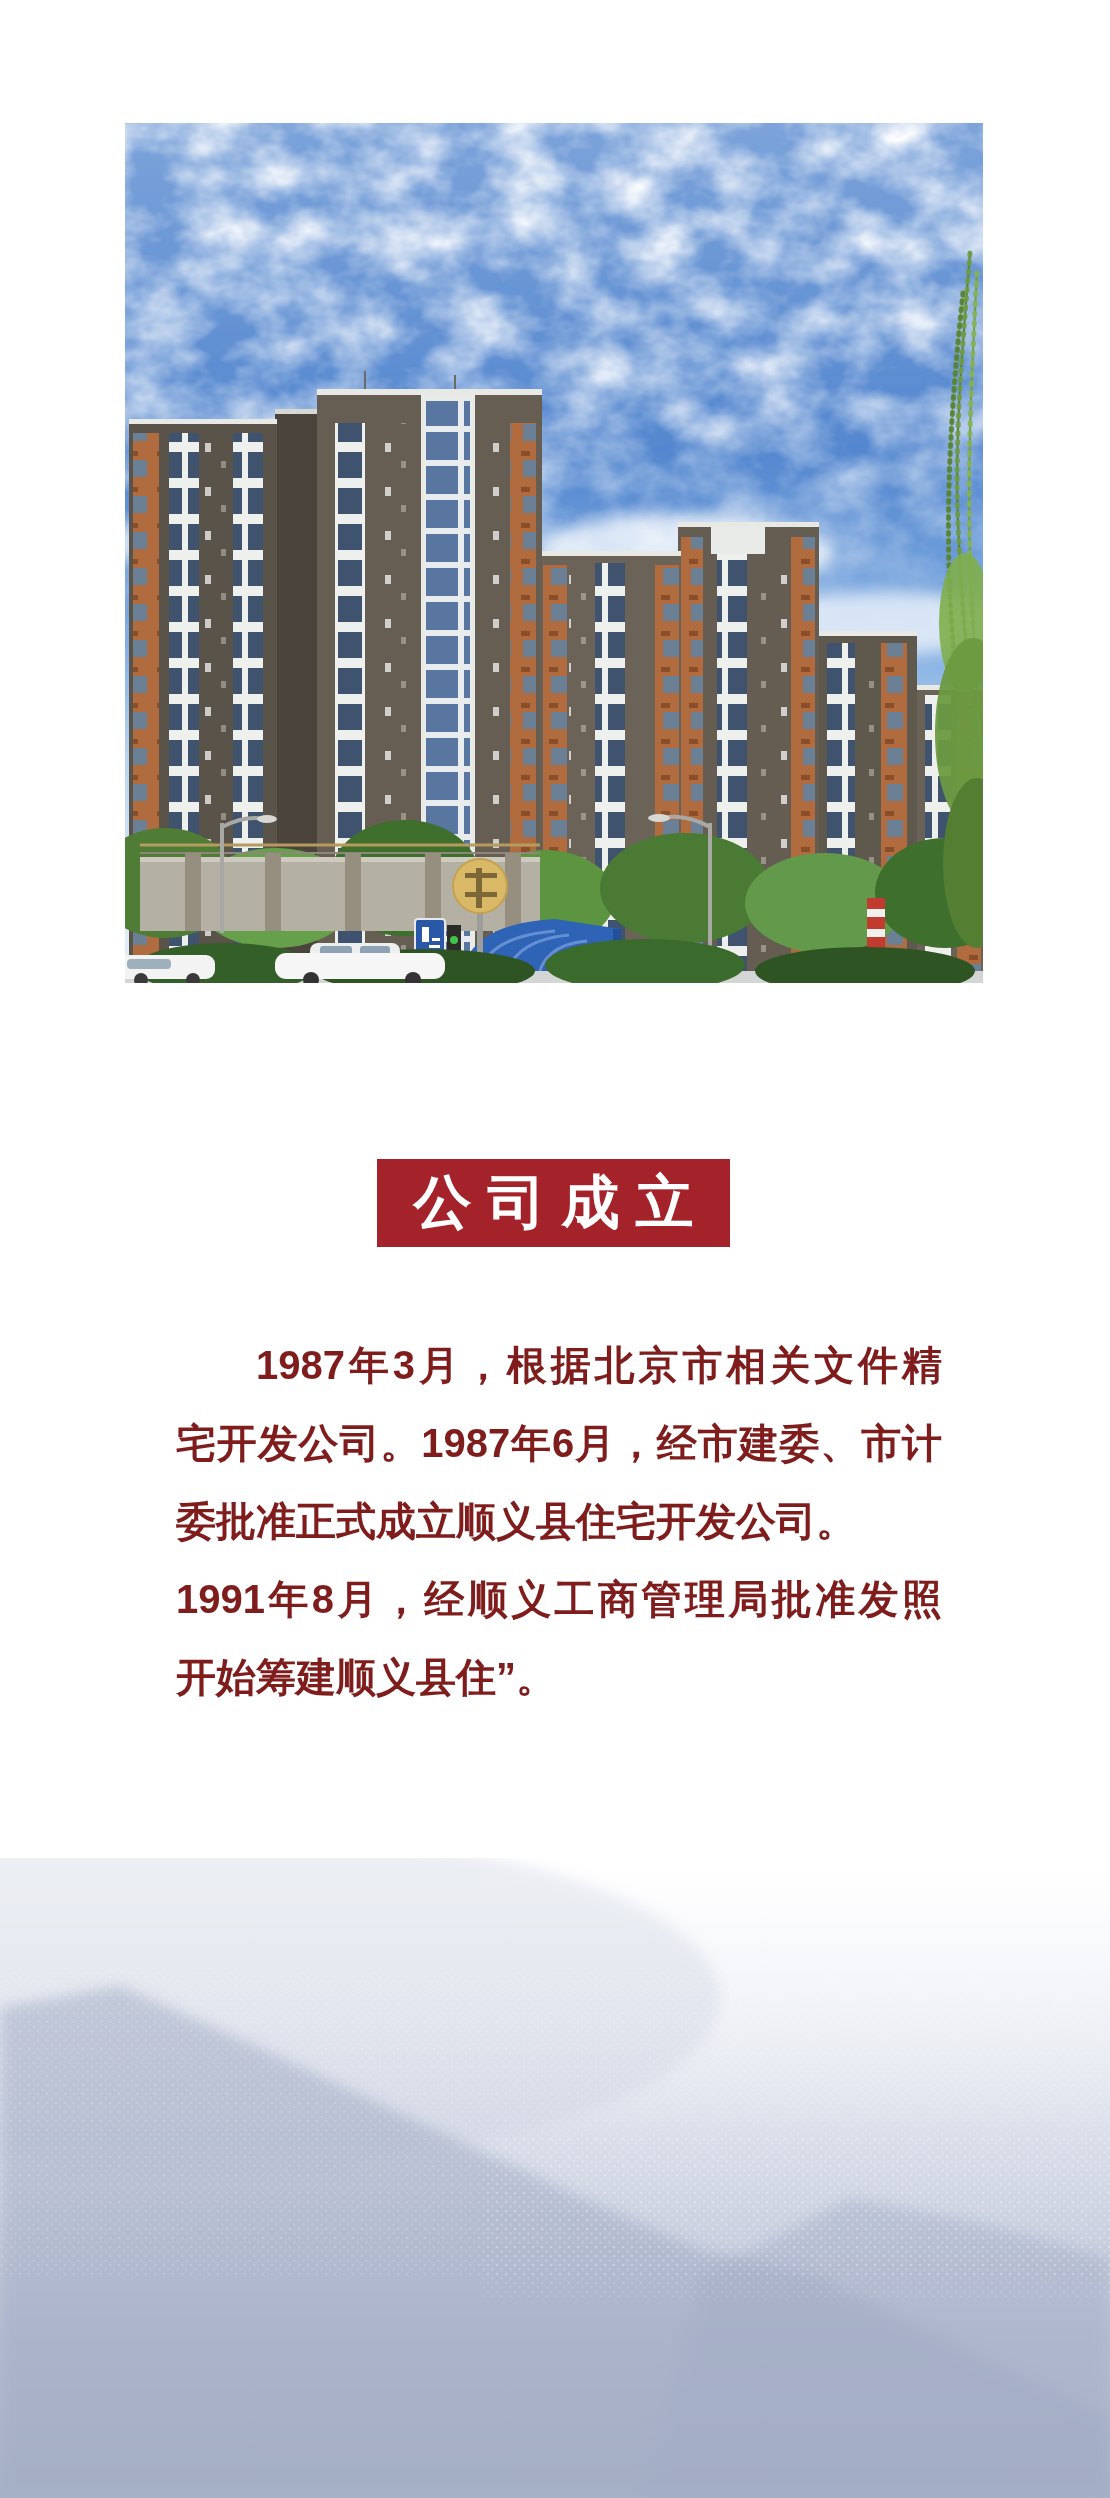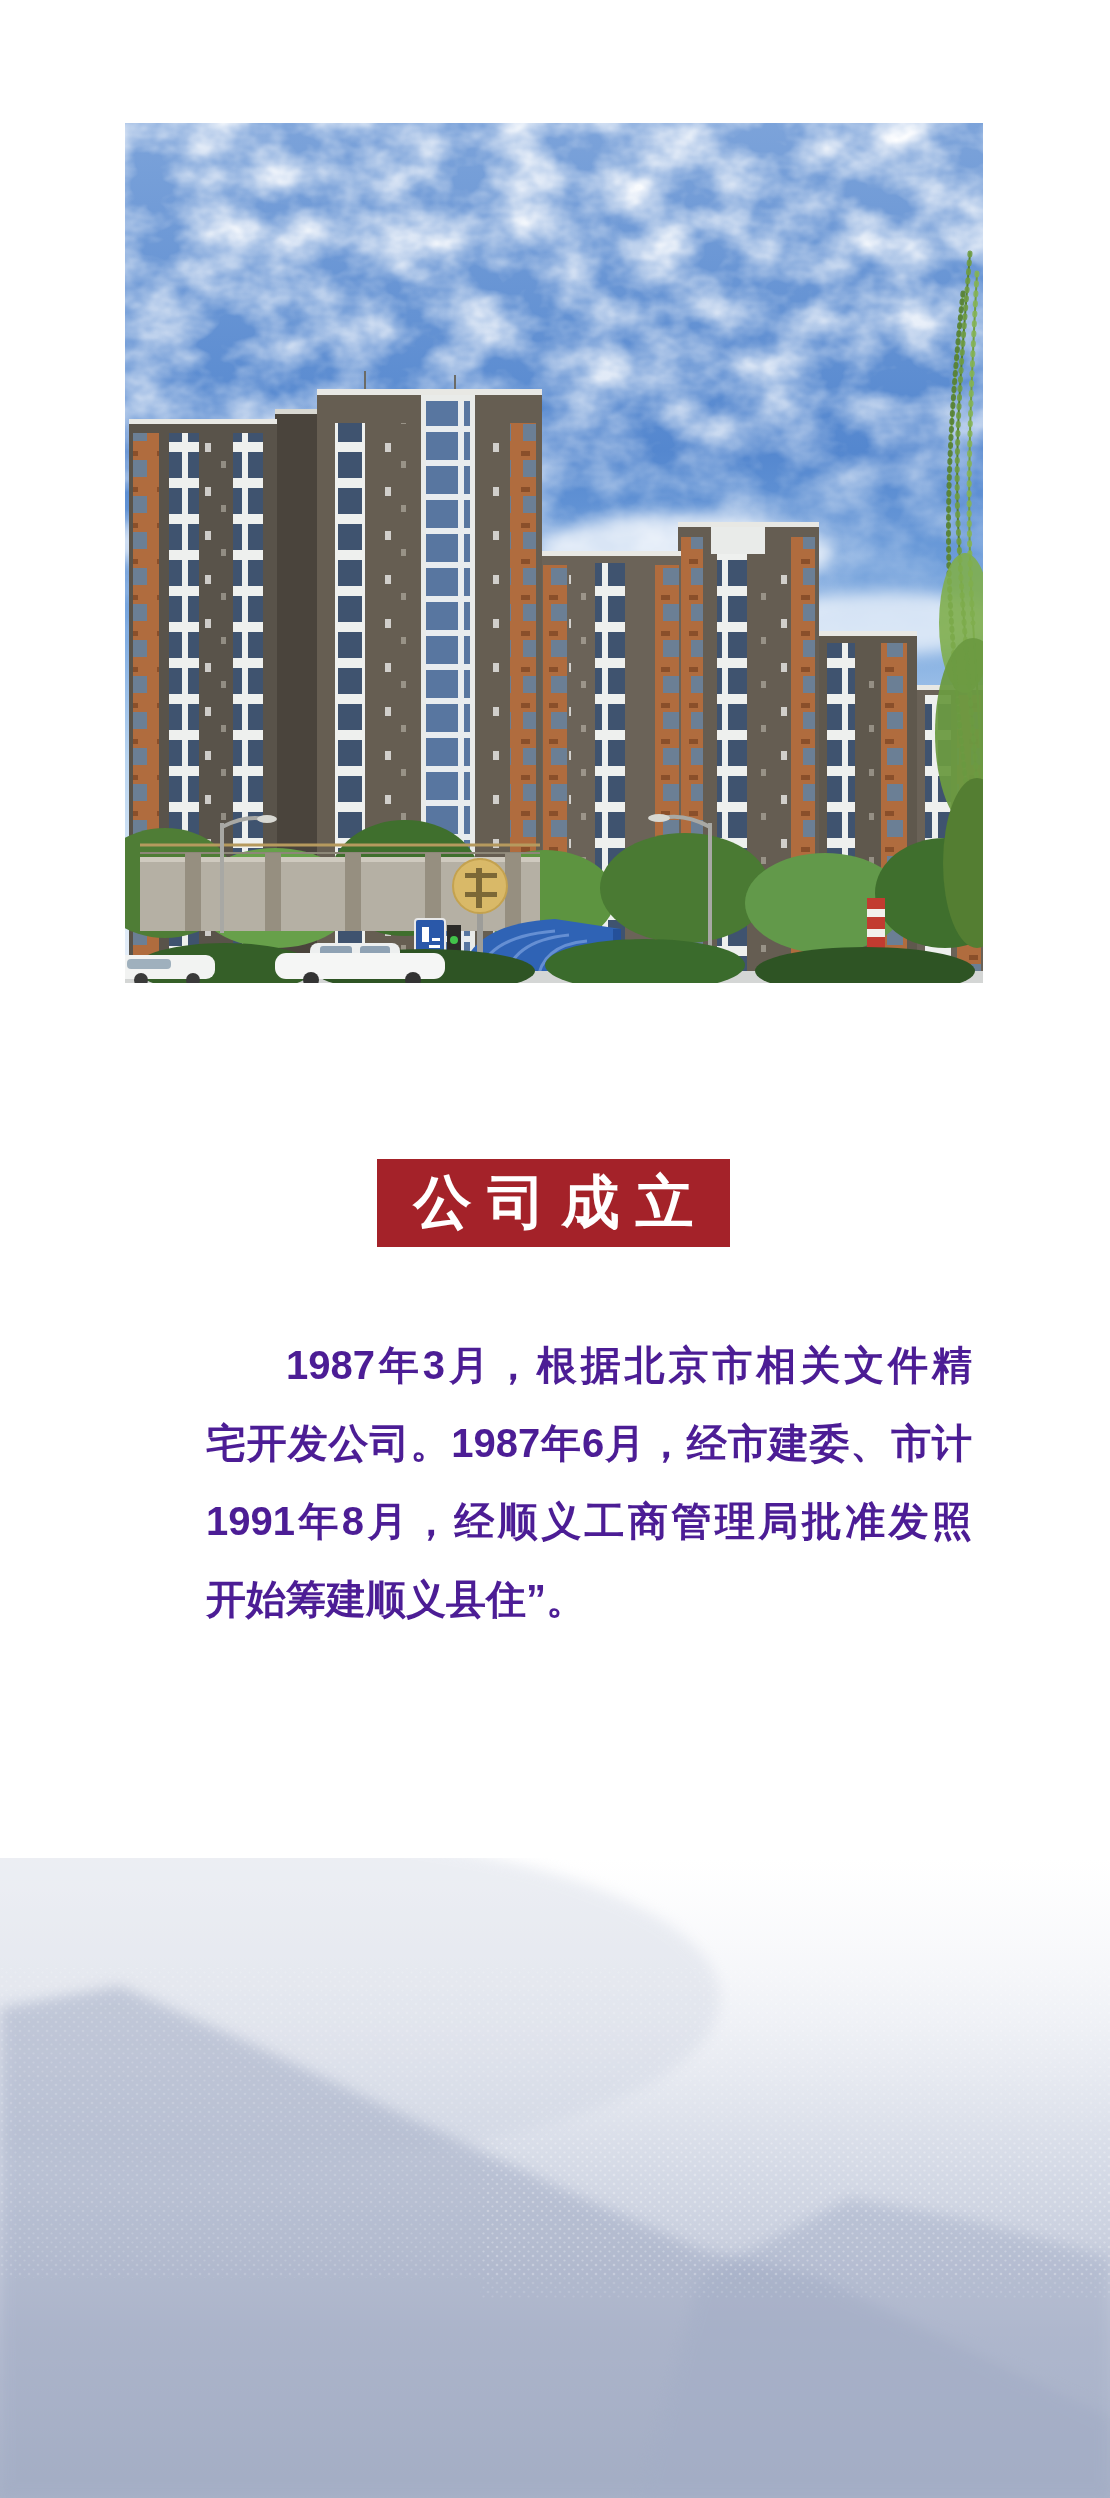--- a/index.html
+++ b/index.html
@@ -13,21 +13,21 @@
     position:absolute;left:377px;top:1159px;width:353px;height:88px;
     background:#A42229;display:flex;align-items:center;justify-content:center;
   }
   .banner-title{
     font-family:"Liberation Serif","DejaVu Serif",serif;
     font-weight:700;font-size:58px;line-height:1;color:#ffffff;
     letter-spacing:16px;margin-right:-16px;white-space:nowrap;
   }
   .paragraph{
     position:absolute;left:176px;top:1326px;width:766px;
-    color:#4c1d95;font-weight:700;font-size:40px;margin-left:30px;
+    color:#7f1d1d;font-weight:700;font-size:40px;
   }
   .pline{height:78px;line-height:78px;text-align:left;white-space:nowrap;}
   .pline.fill{text-align:justify;text-align-last:justify;text-justify:inter-character;white-space:normal;}
   .pline.first{text-indent:80px;}
   .mist{position:absolute;left:0;top:1858px;width:1110px;height:640px;}
   .mist svg{display:block;width:100%;height:100%;}
 </style>
 </head>
 <body>
 
@@ -257,20 +257,21 @@
     </svg>
   </figure>
 
   <div class="banner">
     <span class="banner-title">公司成立</span>
   </div>
 
   <div class="paragraph">
     <div class="pline fill first">1987年3月，根据北京市相关文件精</div>
     <div class="pline fill">宅开发公司。1987年6月，经市建委、市计</div>
+    <div class="pline">委批准正式成立顺义县住宅开发公司。</div>
     <div class="pline fill">1991年8月，经顺义工商管理局批准发照</div>
     <div class="pline">开始筹建顺义县住”。</div>
   </div>
 
   <div class="mist">
     <svg viewBox="0 0 1110 640" preserveAspectRatio="none">
       <defs>
         <linearGradient id="mistGrad" x1="0" y1="0" x2="0" y2="1">
           <stop offset="0" stop-color="#E9ECF3" stop-opacity="0"></stop>
           <stop offset="0.2" stop-color="#DFE3ED" stop-opacity="0.35"></stop>

